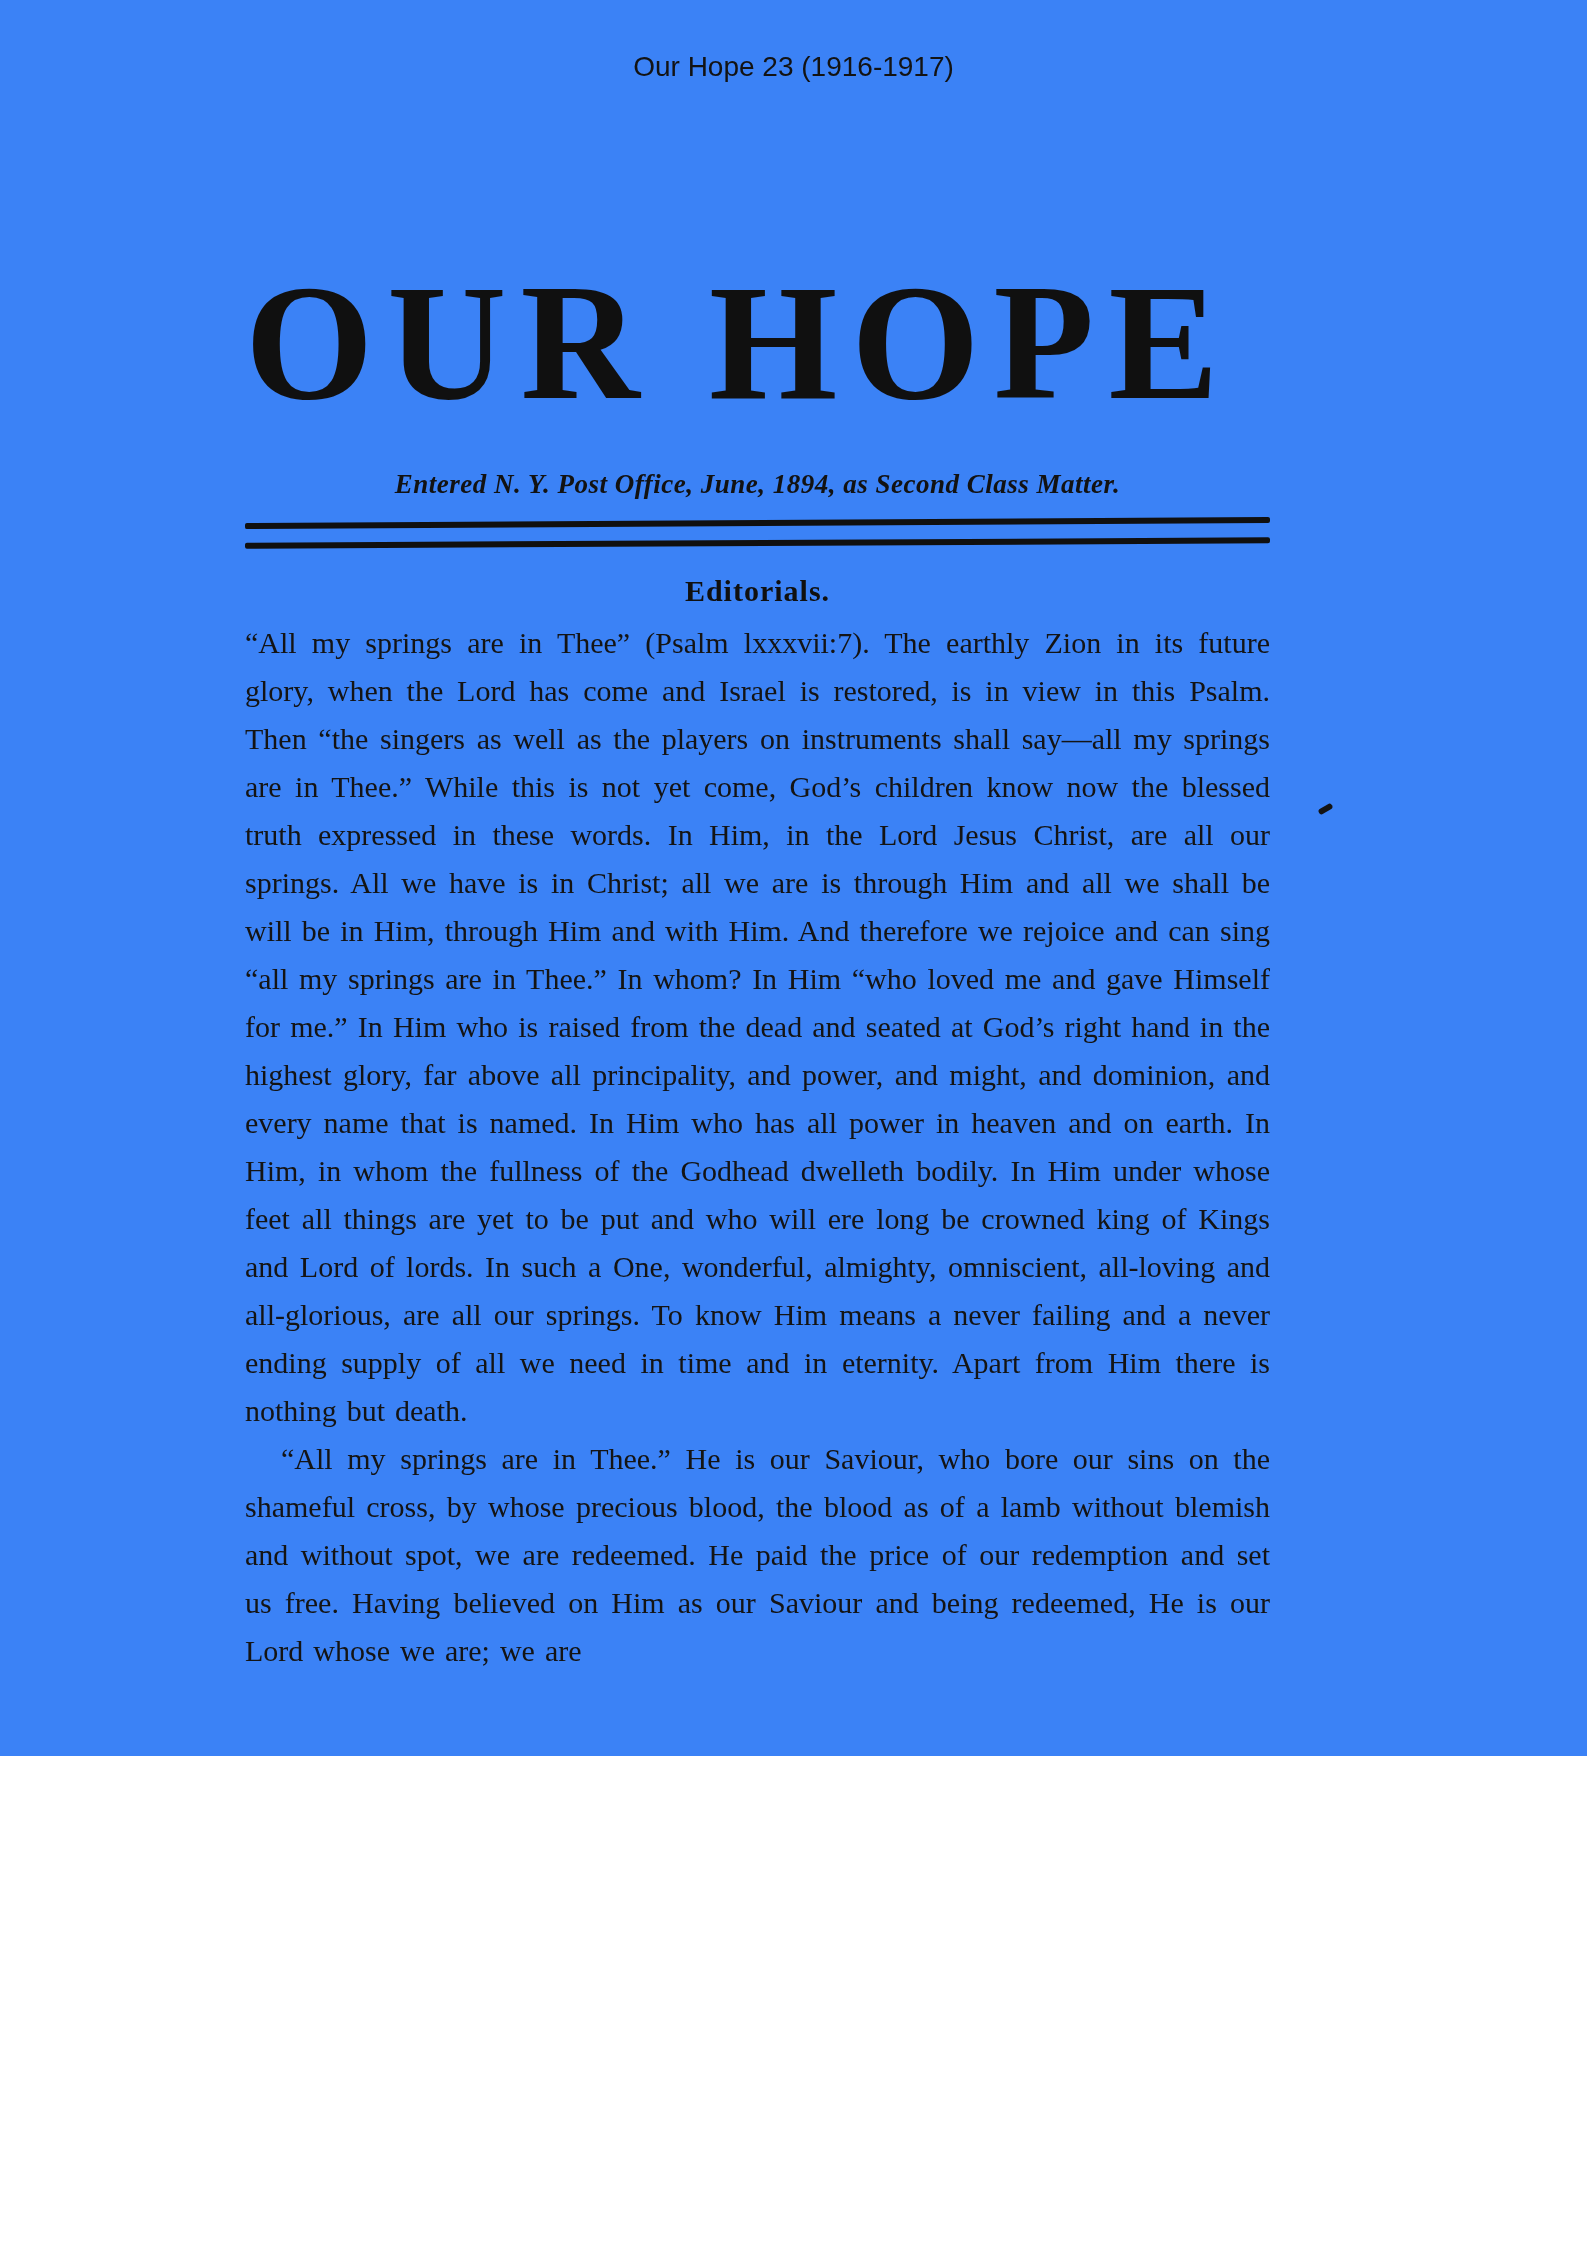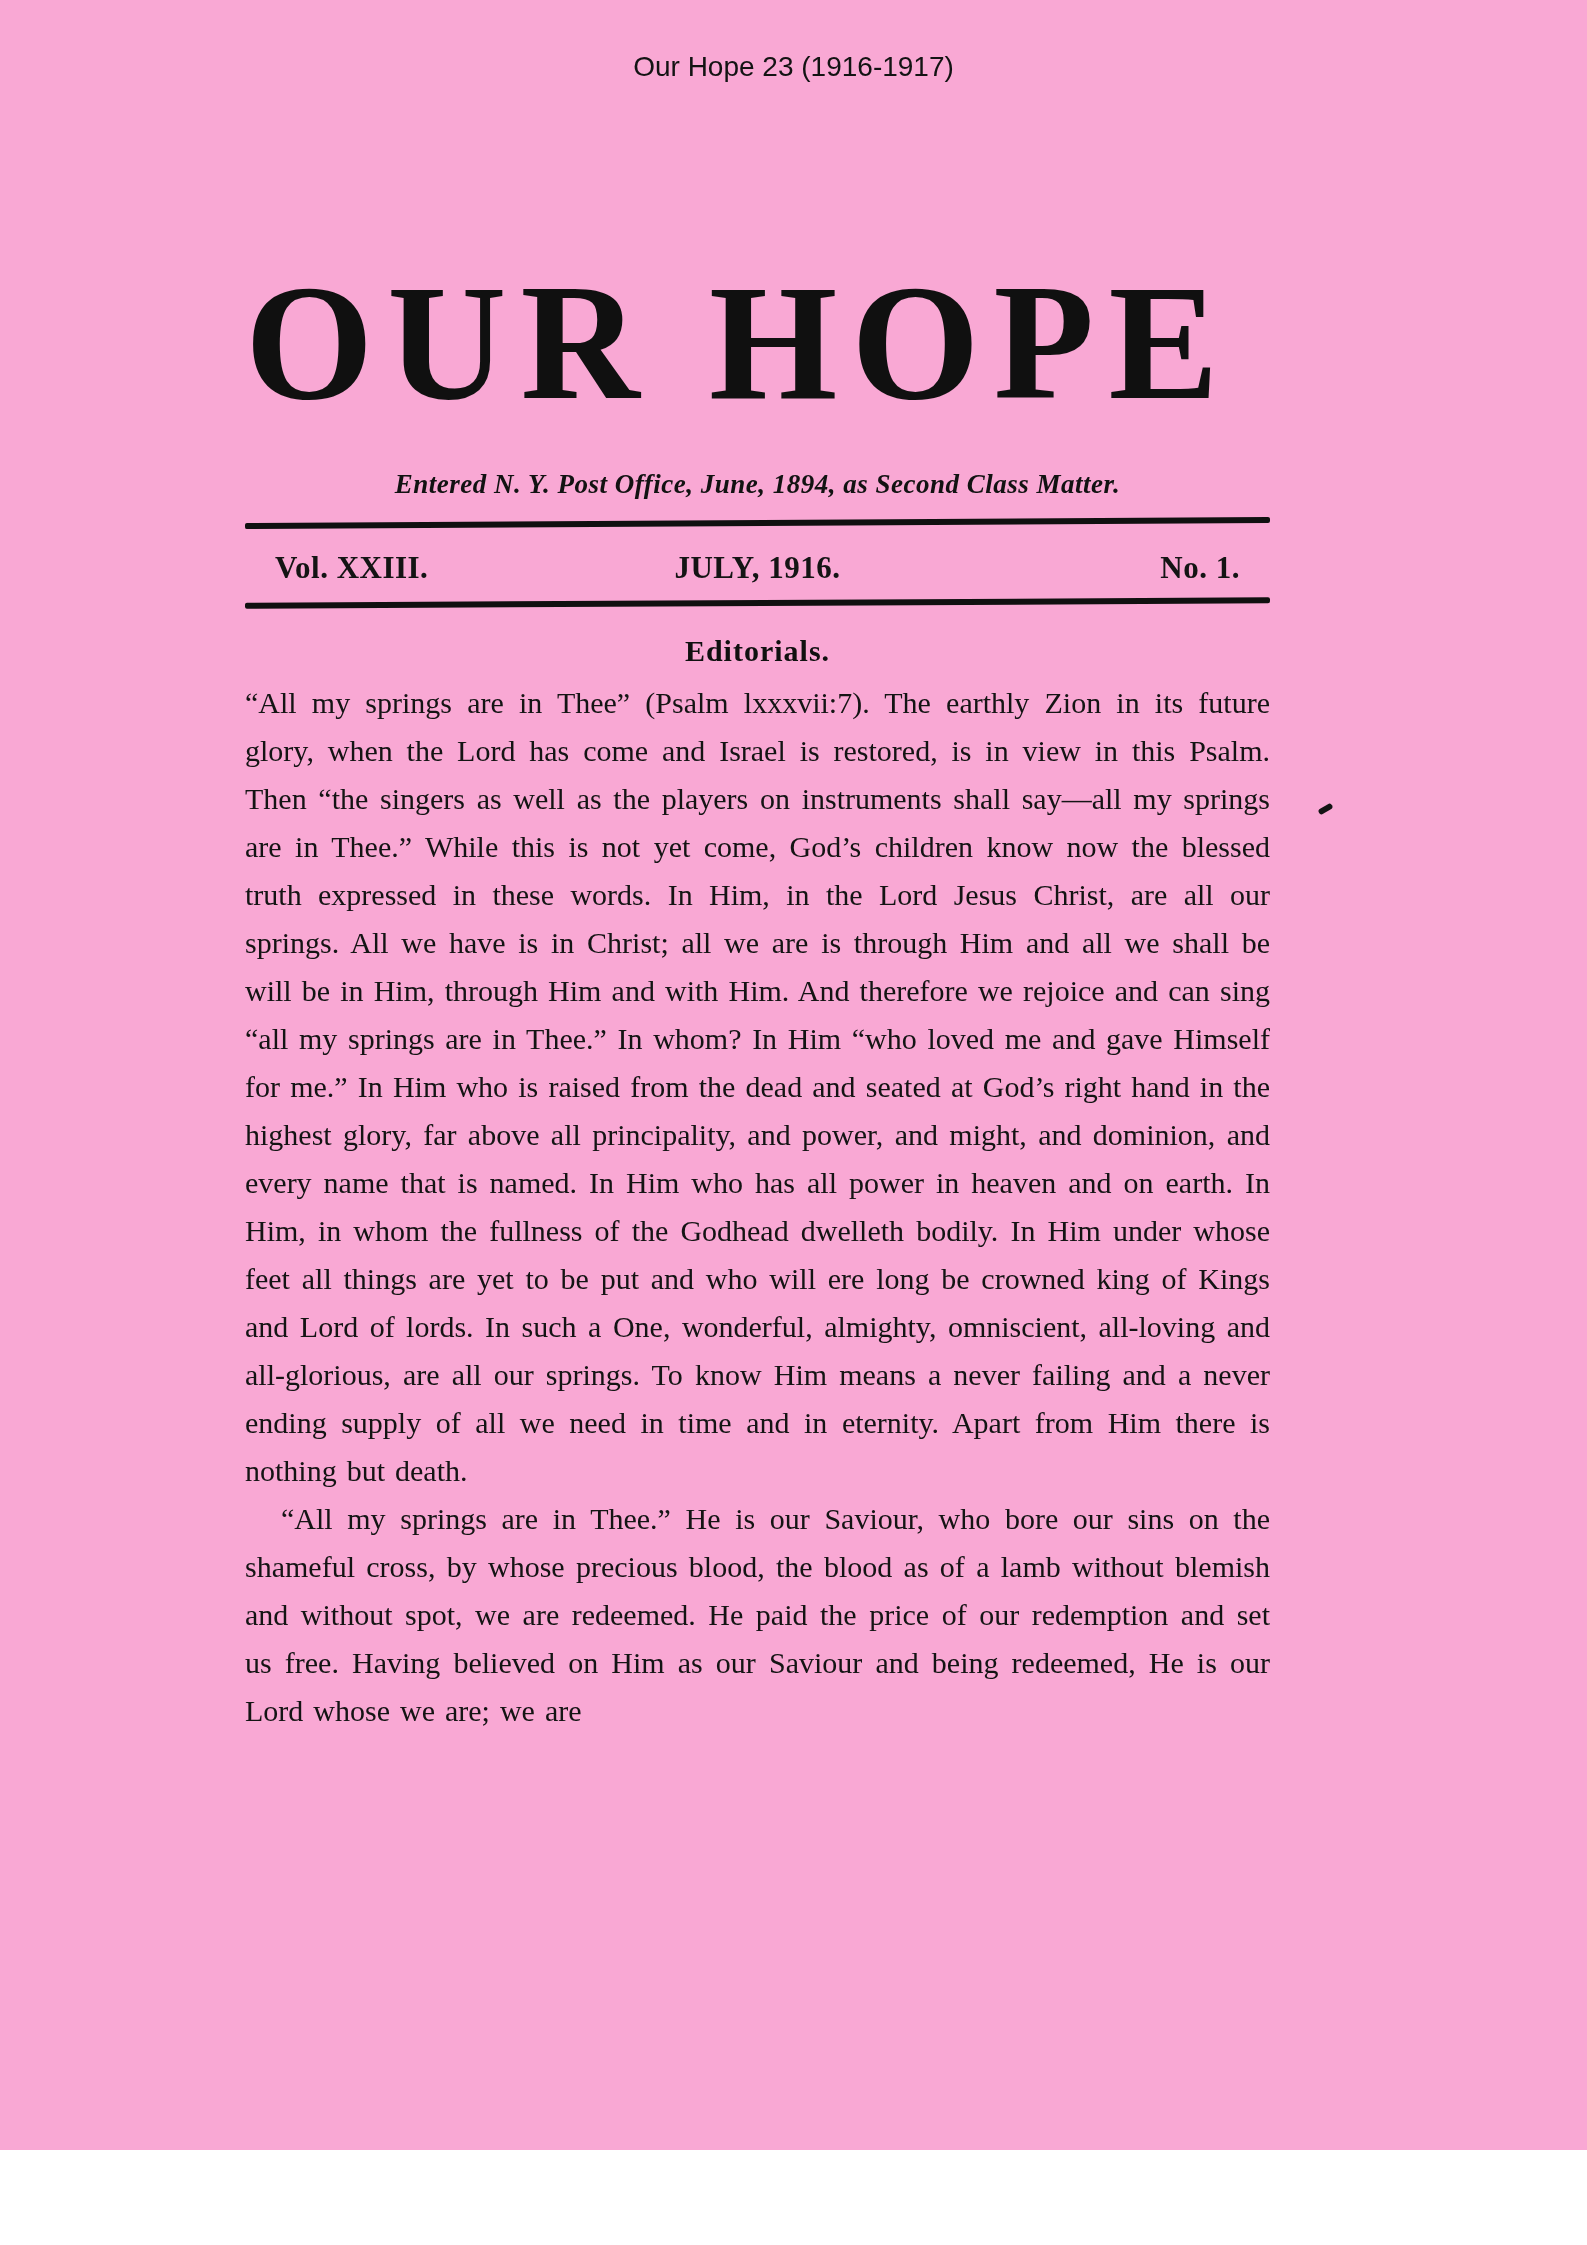--- a/index.html
+++ b/index.html
@@ -1,21 +1,21 @@
 <!DOCTYPE html>
 <html><head>
 <meta charset="utf-8">
 <style>
   html, body { margin: 0; padding: 0; background: #ffffff; }
 
   .page {
     position: relative;
     width: 1587px;
-    height: 2150px;
-    background: #f9a8d4;
+    height: 1756px;
+    background: #3b82f6;
     color: #141414;
     overflow: hidden;
   }
 
   .running-header,
   .running-footer {
     width: 100%;
     text-align: center;
     font-family: "Liberation Sans", sans-serif;
     font-size: 28px;
@@ -124,25 +124,20 @@
   <div class="running-header">Our Hope 23 (1916-1917)</div>
 
   <div class="sheet">
 
     <h1 class="masthead">OUR HOPE</h1>
 
     <div class="entry-notice">Entered N. Y. Post Office, June, 1894, as Second Class Matter.</div>
 
     <div class="rule rule-top"></div>
 
-    <div class="vol-line">
-      <span class="cell-left">Vol. XXIII.</span>
-      <span class="cell-center">JULY, 1916.</span>
-      <span class="cell-right">No. 1.</span>
-    </div>
 
     <div class="rule rule-bottom"></div>
 
     <h2 class="article-heading">Editorials.</h2>
 
     <div class="body-text">
 
       <p class="para first">
         <span>“All my springs are in Thee” (Psalm lxxxvii:7).  The earthly Zion in its future glory, when the Lord has come and Israel is restored, is in view in this Psalm. Then “the singers as well as the players on instruments shall say—all my springs are in Thee.”  While this is not yet come, God’s children know now the blessed truth expressed in these words.  In Him, in the Lord Jesus Christ, are all our springs.  All we have is in Christ; all we are is through Him and all we shall be will be in Him, through Him and with Him.  And therefore we rejoice and can sing “all my springs are in Thee.”  In whom?  In Him “who loved me and gave Himself for me.”  In Him who is raised from the dead and seated at God’s right hand in the highest glory, far above all principality, and power, and might, and dominion, and every name that is named.  In Him who has all power in heaven and on earth.  In Him, in whom the fullness of the Godhead dwelleth bodily.  In Him under whose feet all things are yet to be put and who will ere long be crowned king of Kings and Lord of lords.  In such a One, wonderful, almighty, omniscient, all-loving and all-glorious, are all our springs.  To know Him means a never failing and a never ending supply of all we need in time and in eternity.  Apart from Him there is nothing but death.</span>
       </p>

